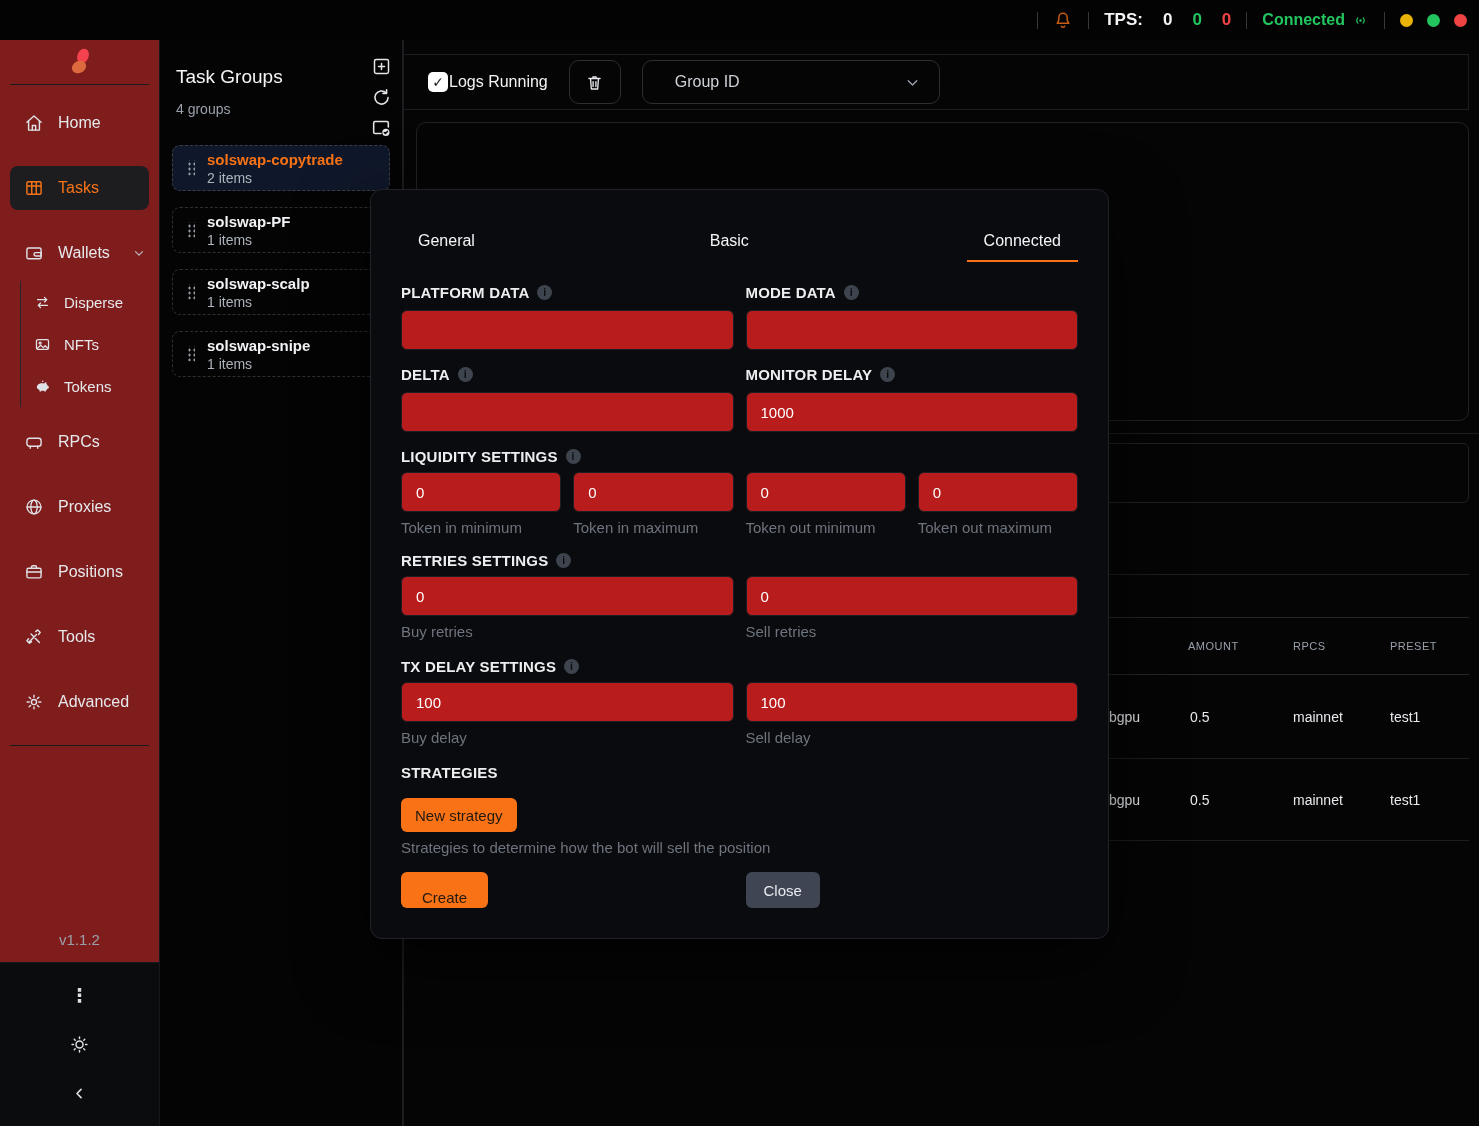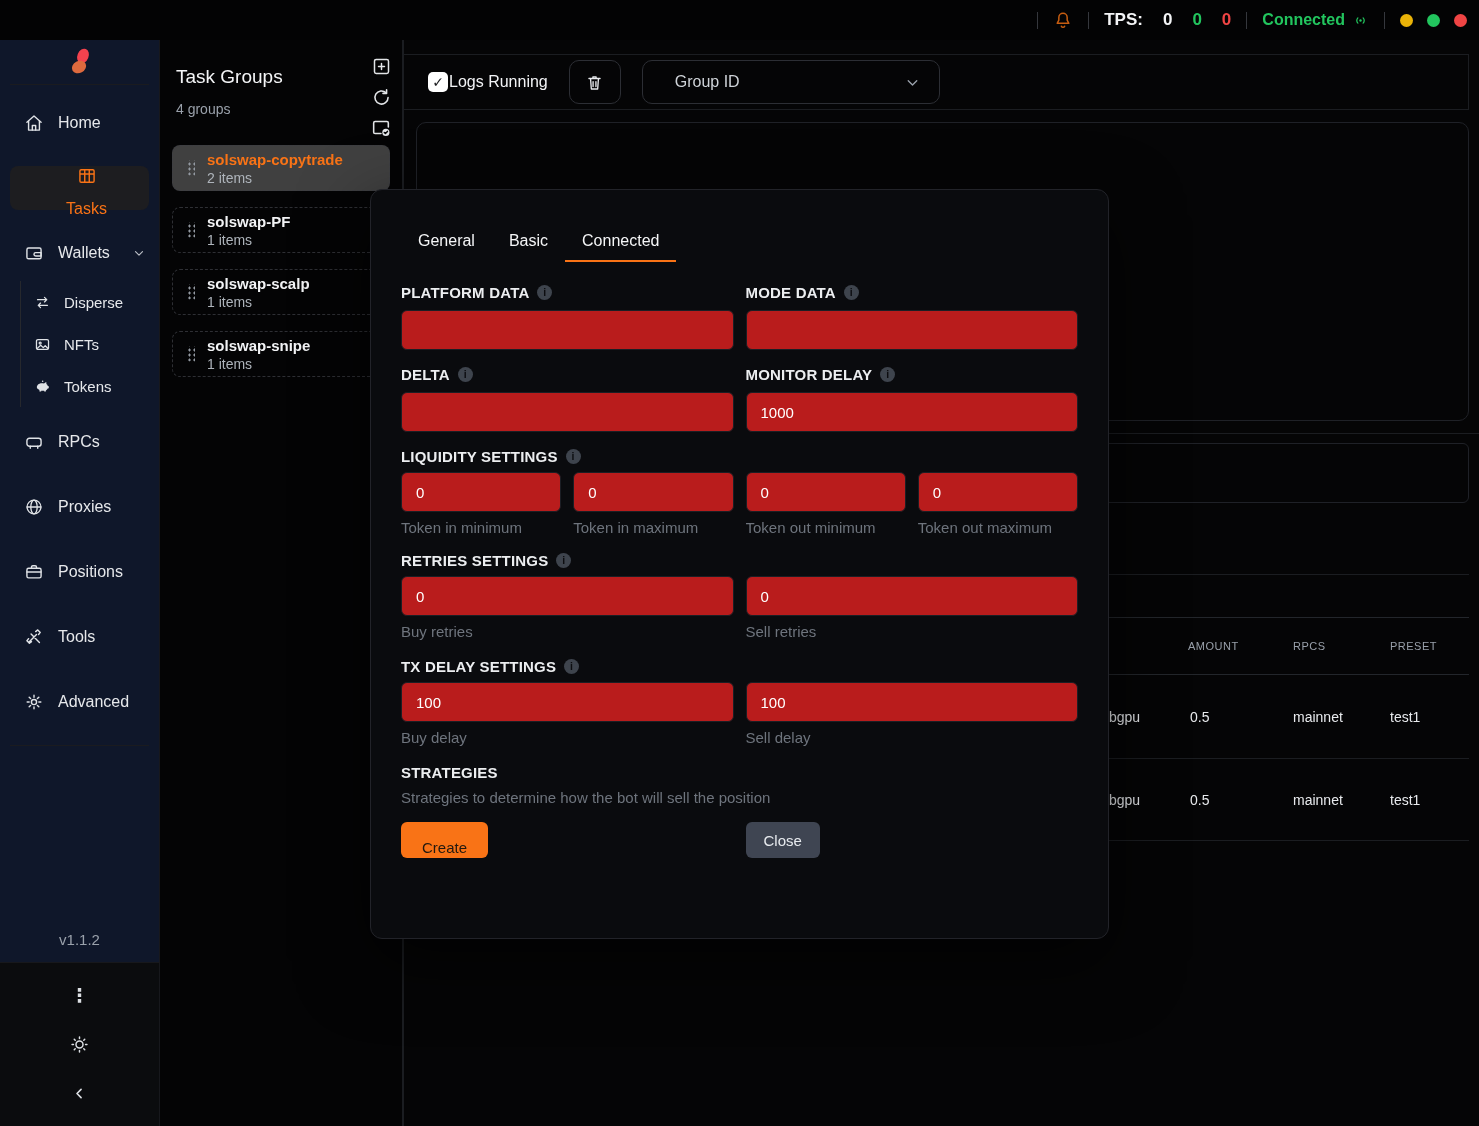--- a/index.html
+++ b/index.html
@@ -16,28 +16,28 @@
   .tps .lbl{color:#f3f4f6;}
   .tps .n-white{color:#f3f4f6;}
   .tps .n-green{color:#22c55e;}
   .tps .n-red{color:#ef4444;}
   .conn{display:flex;align-items:center;gap:7px;color:#22c55e;font-size:16px;font-weight:bold;}
   .dots{display:flex;align-items:center;gap:14px;}
   .dot{width:13px;height:13px;border-radius:50%;}
   .dot-y{background:#eab308;} .dot-g{background:#22c55e;} .dot-r{background:#ef4444;}
 
   
-  .sidebar{position:absolute;left:0;top:40px;width:160px;bottom:0;background:#0f172a;
+  .sidebar{position:absolute;left:0;top:40px;width:160px;bottom:0;background:#7f1d1d;
            border-right:1px solid #17181c;display:flex;flex-direction:column;}
   .logo-wrap{height:44px;display:flex;align-items:center;justify-content:center;}
   .sdivider{height:1px;background:#1a1b1f;margin:0 10px;}
   .nav{padding-top:16px;}
   .nav-item{height:44px;margin:0 10px 21px 10px;display:flex;align-items:center;gap:14px;
             padding-left:14px;border-radius:8px;font-size:16px;color:#e6e8eb;cursor:pointer;}
-  .nav-item.active{background:#1d1d20;color:#f97316;flex-direction:column;}
+  .nav-item.active{background:#1d1d20;color:#f97316;}
   .nav-item.active .nicon{color:#f97316;}
   .nav-item.no-mb{margin-bottom:0;}
   .nicon{width:20px;height:20px;color:#dfe2e6;display:flex;align-items:center;justify-content:center;flex-shrink:0;}
   .chev-wallet{margin-left:8px;color:#b9bdc4;display:flex;}
   .subnav{margin:6px 0 13px 20px;border-left:1px solid #26282d;}
   .sub-item{height:42px;display:flex;align-items:center;gap:13px;padding-left:13px;
             font-size:15px;color:#e6e8eb;cursor:pointer;}
   .sub-item .nicon{width:17px;height:17px;}
   .side-spacer{flex:1;}
   .version{text-align:center;color:#9aa1ab;font-size:15px;margin-bottom:14px;}
@@ -51,21 +51,21 @@
   .groups-panel{position:absolute;left:160px;top:40px;width:243px;bottom:0;background:#040405;
                 border-right:1px solid #1b1d21;}
   .gp-header{position:relative;padding:26px 16px 0 16px;}
   .gp-title{font-size:19px;font-weight:normal;color:#f4f5f7;}
   .gp-sub{margin-top:13px;font-size:14px;color:#9aa1ab;}
   .gp-icons{position:absolute;right:10px;top:15px;display:flex;flex-direction:column;gap:9px;}
   .gp-icons .gbtn{width:22px;height:22px;color:#e3e5e8;display:flex;align-items:center;justify-content:center;cursor:pointer;}
   .group-list{margin-top:28px;padding:0 12px;}
   .group-item{position:relative;height:46px;margin-bottom:16px;border:1px dashed #2e2f34;border-radius:8px;
               display:flex;flex-direction:column;justify-content:center;padding-left:34px;cursor:pointer;}
-  .group-item.selected{background:#404040;border-color:#3d3e43;}
+  .group-item.selected{background:#0f172a;border-color:#3d3e43;}
   .group-item.selected .g-name{color:#f97316;}
   .g-handle{position:absolute;left:13px;top:50%;transform:translateY(-50%);width:9px;height:15px;
             background-image:radial-gradient(circle,#949aa2 1.2px,transparent 1.4px);
             background-size:5px 5px;background-position:1px 1px;cursor:grab;}
   .g-name{font-size:15px;font-weight:bold;color:#f2f3f5;line-height:19px;}
   .g-count{font-size:14px;color:#aeb4bb;line-height:18px;}
 
   
   .main{position:absolute;left:403px;top:40px;right:0;bottom:0;border-left:1px solid #1b1d21;}
   .toolbar{position:absolute;left:0;right:10px;top:14px;height:56px;
@@ -87,21 +87,21 @@
   .th-amount{left:772px;} .th-rpcs{left:877px;} .th-preset{left:974px;}
   .trow{position:absolute;left:12px;right:10px;border-bottom:1px solid #1b1d21;cursor:pointer;}
   .trow-1{top:635px;height:84px;} .trow-2{top:719px;height:82px;}
   .trow span{position:absolute;top:50%;transform:translateY(-50%);font-size:14px;color:#e8eaed;font-weight:500;}
   .td-token{left:693px;font-weight:bold;} .td-amount{left:774px;} .td-rpcs{left:877px;} .td-preset{left:974px;}
 
   
   .modal{position:absolute;left:370px;top:189px;width:739px;height:750px;background:#0a0b0e;
          border:1px solid #222329;border-radius:12px;box-shadow:0 24px 70px rgba(0,0,0,.65);
          padding:32px 30px 0 30px;z-index:5;}
-  .tabs{display:flex;justify-content:flex-start;height:40px;}
+  .tabs{display:flex;justify-content:space-between;height:40px;}
   .tab{padding:0 17px;font-size:16px;color:#f5f6f7;line-height:38px;border-bottom:2px solid transparent;cursor:pointer;}
   .tab.active{border-bottom-color:#f97316;}
   .flabel{display:flex;align-items:center;gap:8px;height:20px;font-size:15px;font-weight:600;
           letter-spacing:.2px;color:#eceef0;}
   .info{width:15px;height:15px;border-radius:50%;background:#3e444d;color:#0c0d10;font-size:10.5px;
         font-weight:bold;display:inline-flex;align-items:center;justify-content:center;cursor:pointer;flex-shrink:0;}
   .grid2{display:grid;grid-template-columns:1fr 1fr;column-gap:12px;}
   .grid4{display:grid;grid-template-columns:1fr 1fr 1fr 1fr;column-gap:12px;}
   .mt20{margin-top:20px;} .mt14{margin-top:14px;} .mt12{margin-top:12px;}
   .mt8{margin-top:8px;} .mt6{margin-top:6px;} .mt16{margin-top:16px;}
@@ -474,20 +474,23 @@
       <input class="minput" value="100" style="">
     </div>
     <div class="grid2 mt6">
       <div class="helper">Buy delay</div>
       <div class="helper">Sell delay</div>
     </div>
 
     <div class="flabel mt14">
       <span>STRATEGIES</span>
     </div>
+    <div class="mt16">
+      <button class="btn-orange btn-newstrat">New strategy</button>
+    </div>
     <div class="helper mt6">Strategies to determine how the bot will sell the position</div>
 
     <div class="footer mt14">
       <div><button class="btn-orange btn-create">Create</button></div>
       <div><button class="btn-close">Close</button></div>
     </div>
   </div>
 
 </div>
 

